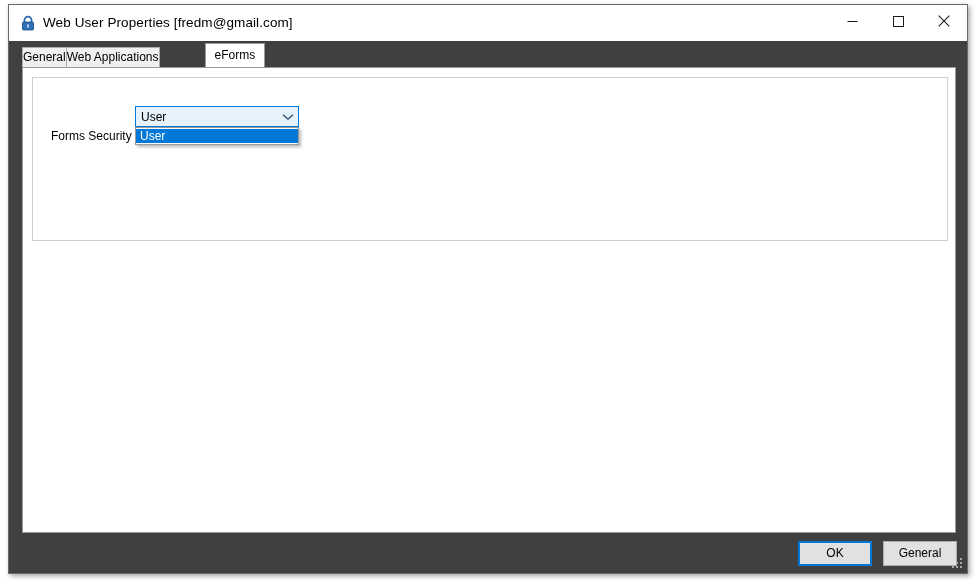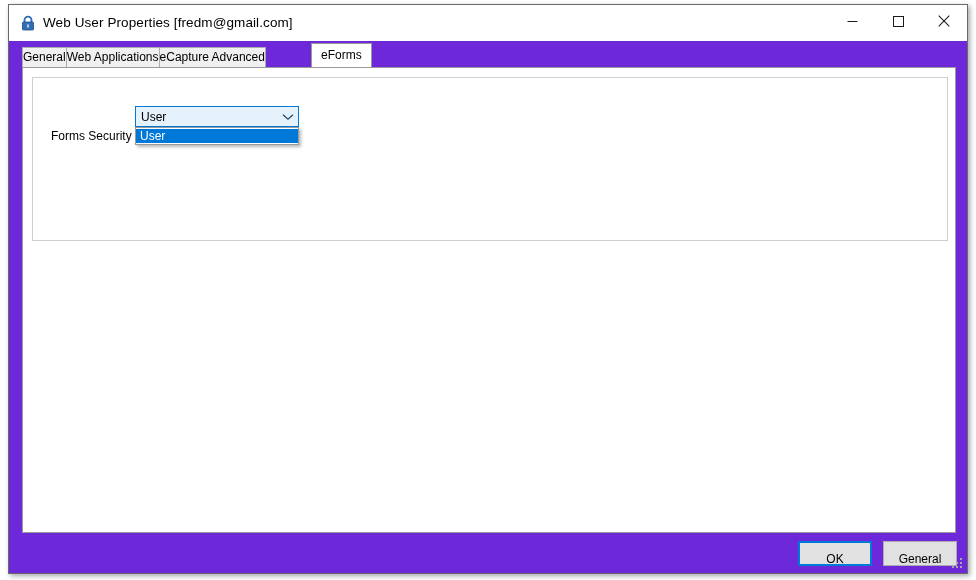--- a/index.html
+++ b/index.html
@@ -16,21 +16,21 @@
     overflow: hidden;
   }
 
   
   .window {
     position: absolute;
     left: 8px;
     top: 4px;
     width: 960px;
     height: 570px;
-    background: #6d28d9;
+    background: #404040;
     border: 1px solid #6a6a6a;
     box-sizing: border-box;
     box-shadow: 2px 2px 5px rgba(0,0,0,0.35);
   }
 
   
   .titlebar {
     position: absolute;
     left: 0; top: 0;
     width: 100%;
@@ -212,21 +212,21 @@
   .btn {
     position: absolute;
     width: 74px;
     height: 25px;
     background: #e1e1e1;
     border: 1px solid #adadad;
     box-sizing: border-box;
     font-family: "Liberation Sans", sans-serif;
     font-size: 12px;
     color: #000000;
-    padding: 6px;
+    padding: 0;
     line-height: 23px;
     text-align: center;
   }
   .btn.default {
     border: 2px solid #0078d7;
     background: #e1e1e1;
     line-height: 21px;
   }
   #ok-button  { left: 789px; top: 536px; }
   #cancel-button { left: 874px; top: 536px; }
@@ -278,21 +278,20 @@
         <svg width="12" height="12" viewBox="0 0 12 12">
             <path d="M0.7 0.7 L11.3 11.3 M11.3 0.7 L0.7 11.3" stroke="#1a1a1a" stroke-width="1.05"></path>
           </svg>
       </button>
     </div>
   </div>
 
   <div class="tabstrip">
     <div class="tab">General</div>
     <div class="tab">Web Applications</div>
-    <div class="tab">eCapture Advanced</div>
     <div class="tab active">eForms</div>
   </div>
 
   <div class="tabpage">
 
     <div class="grouppanel">
 
 
       <div class="field-label">Forms Security</div>
 

